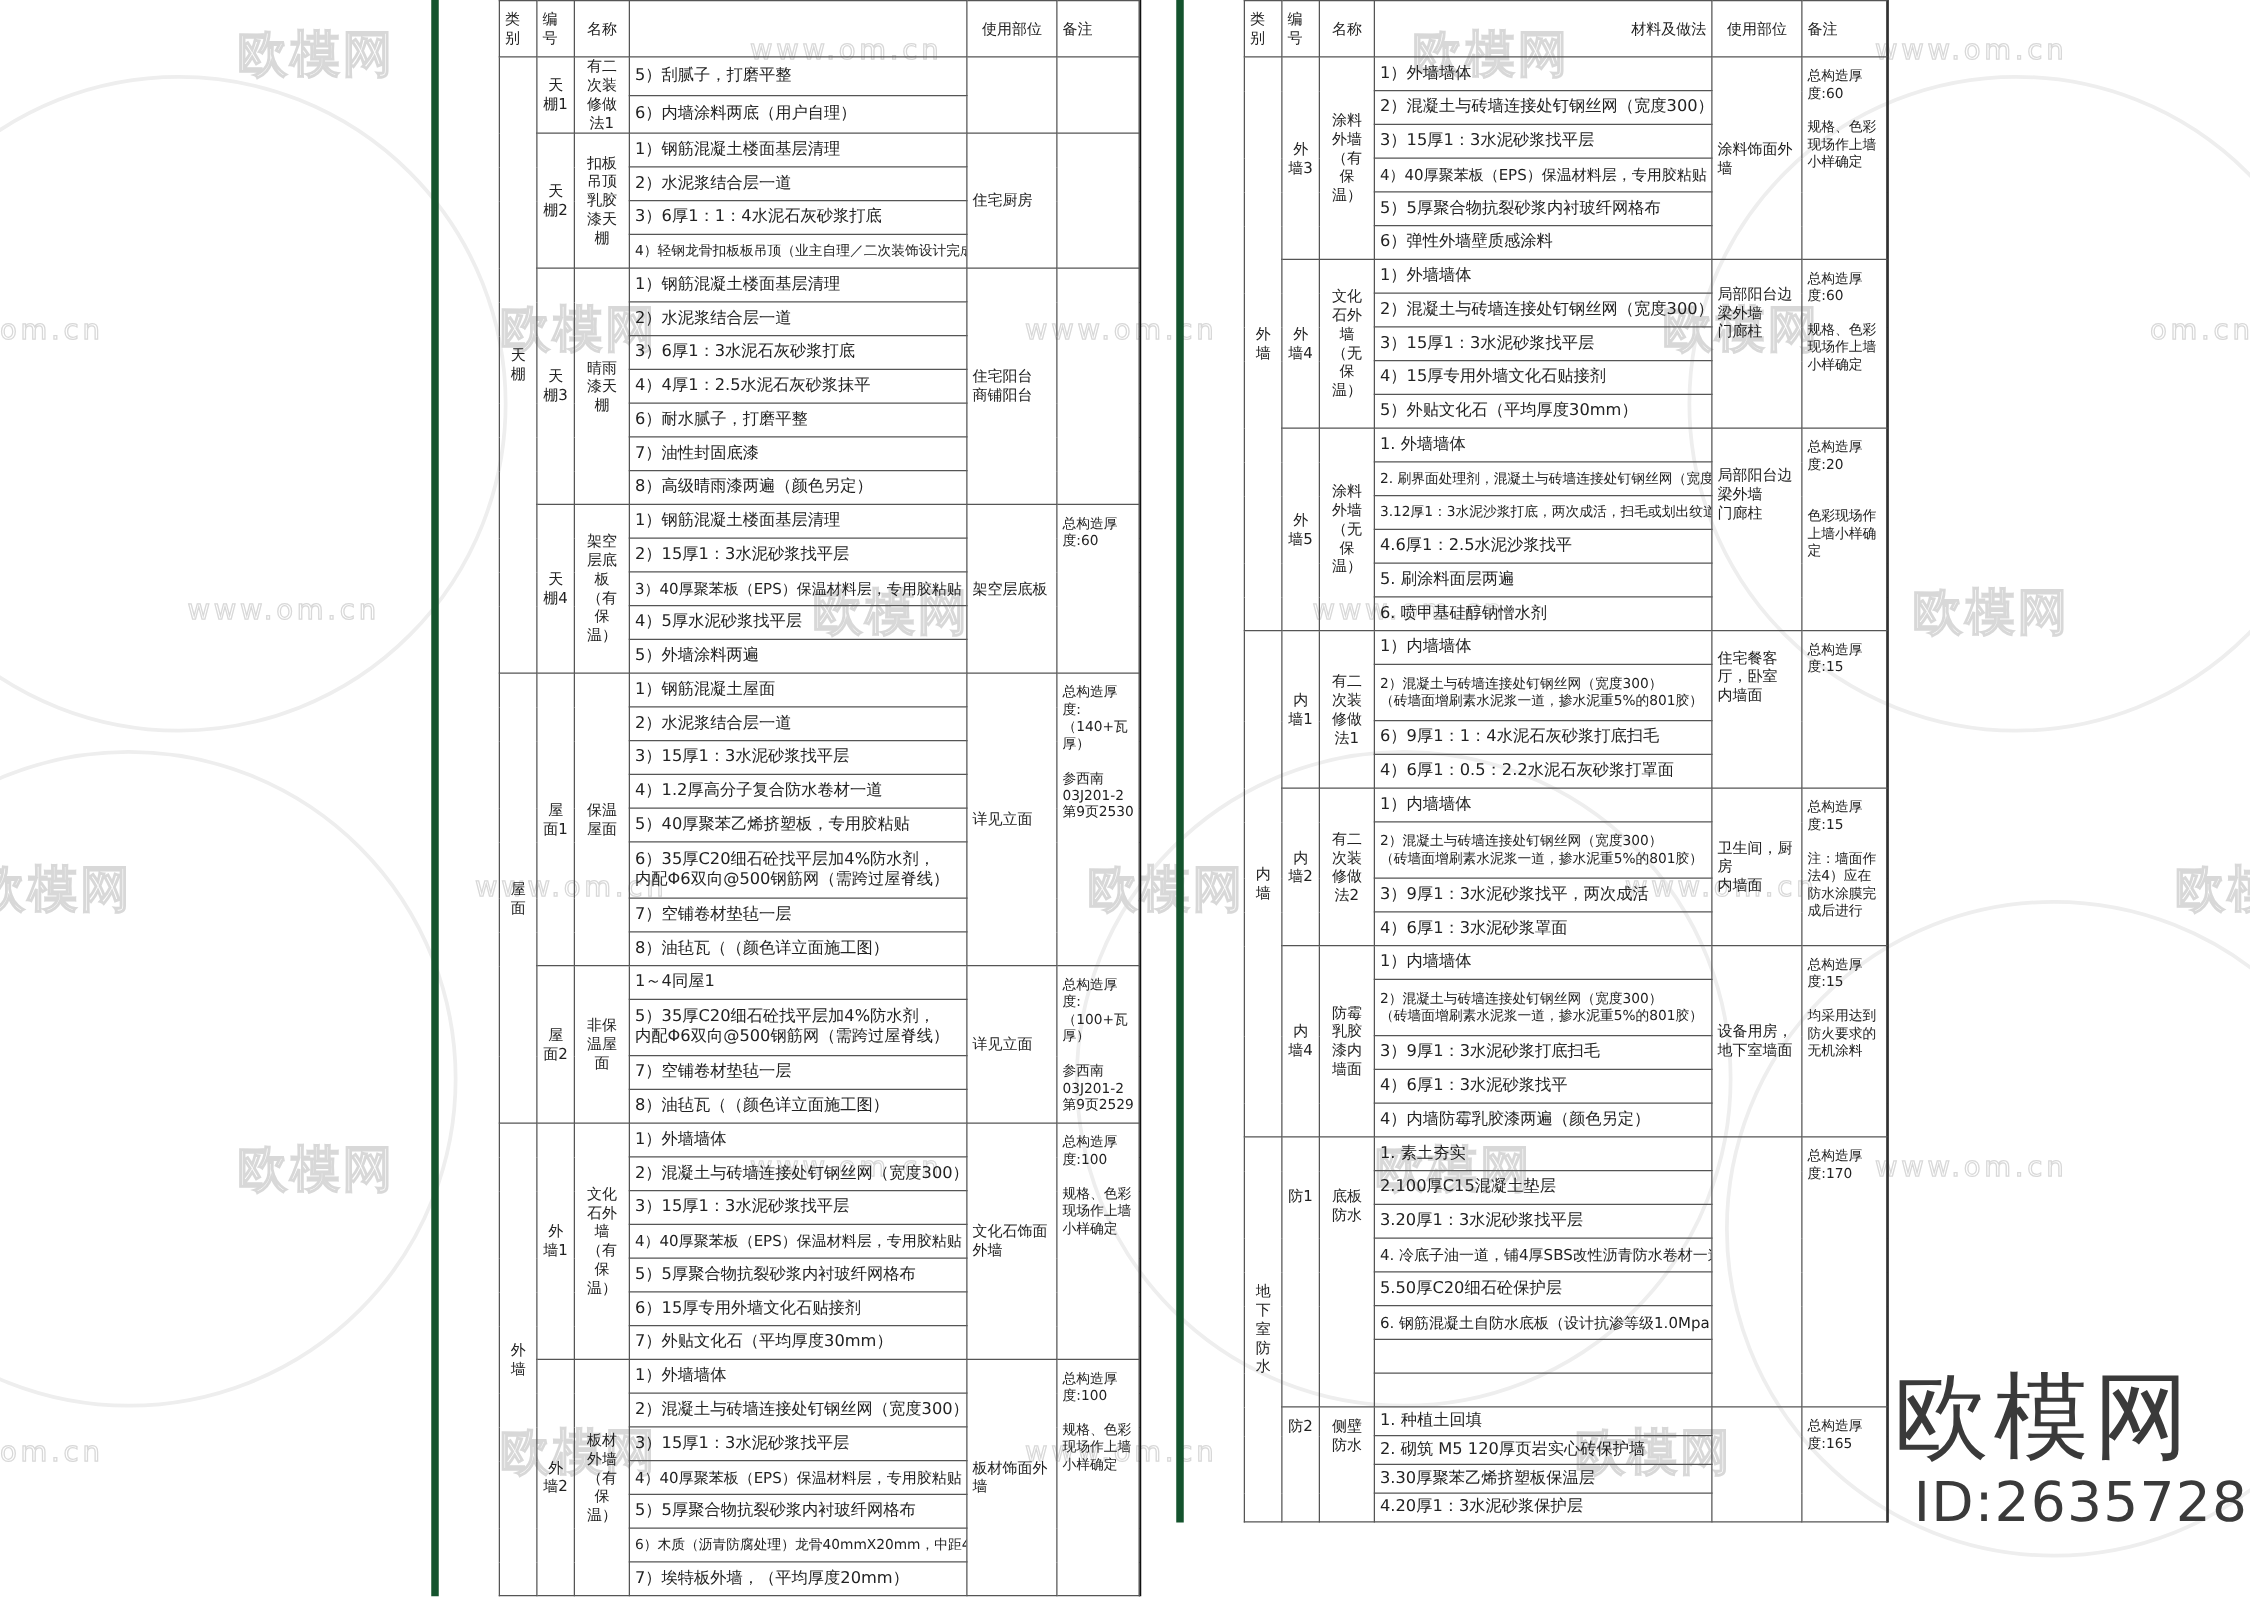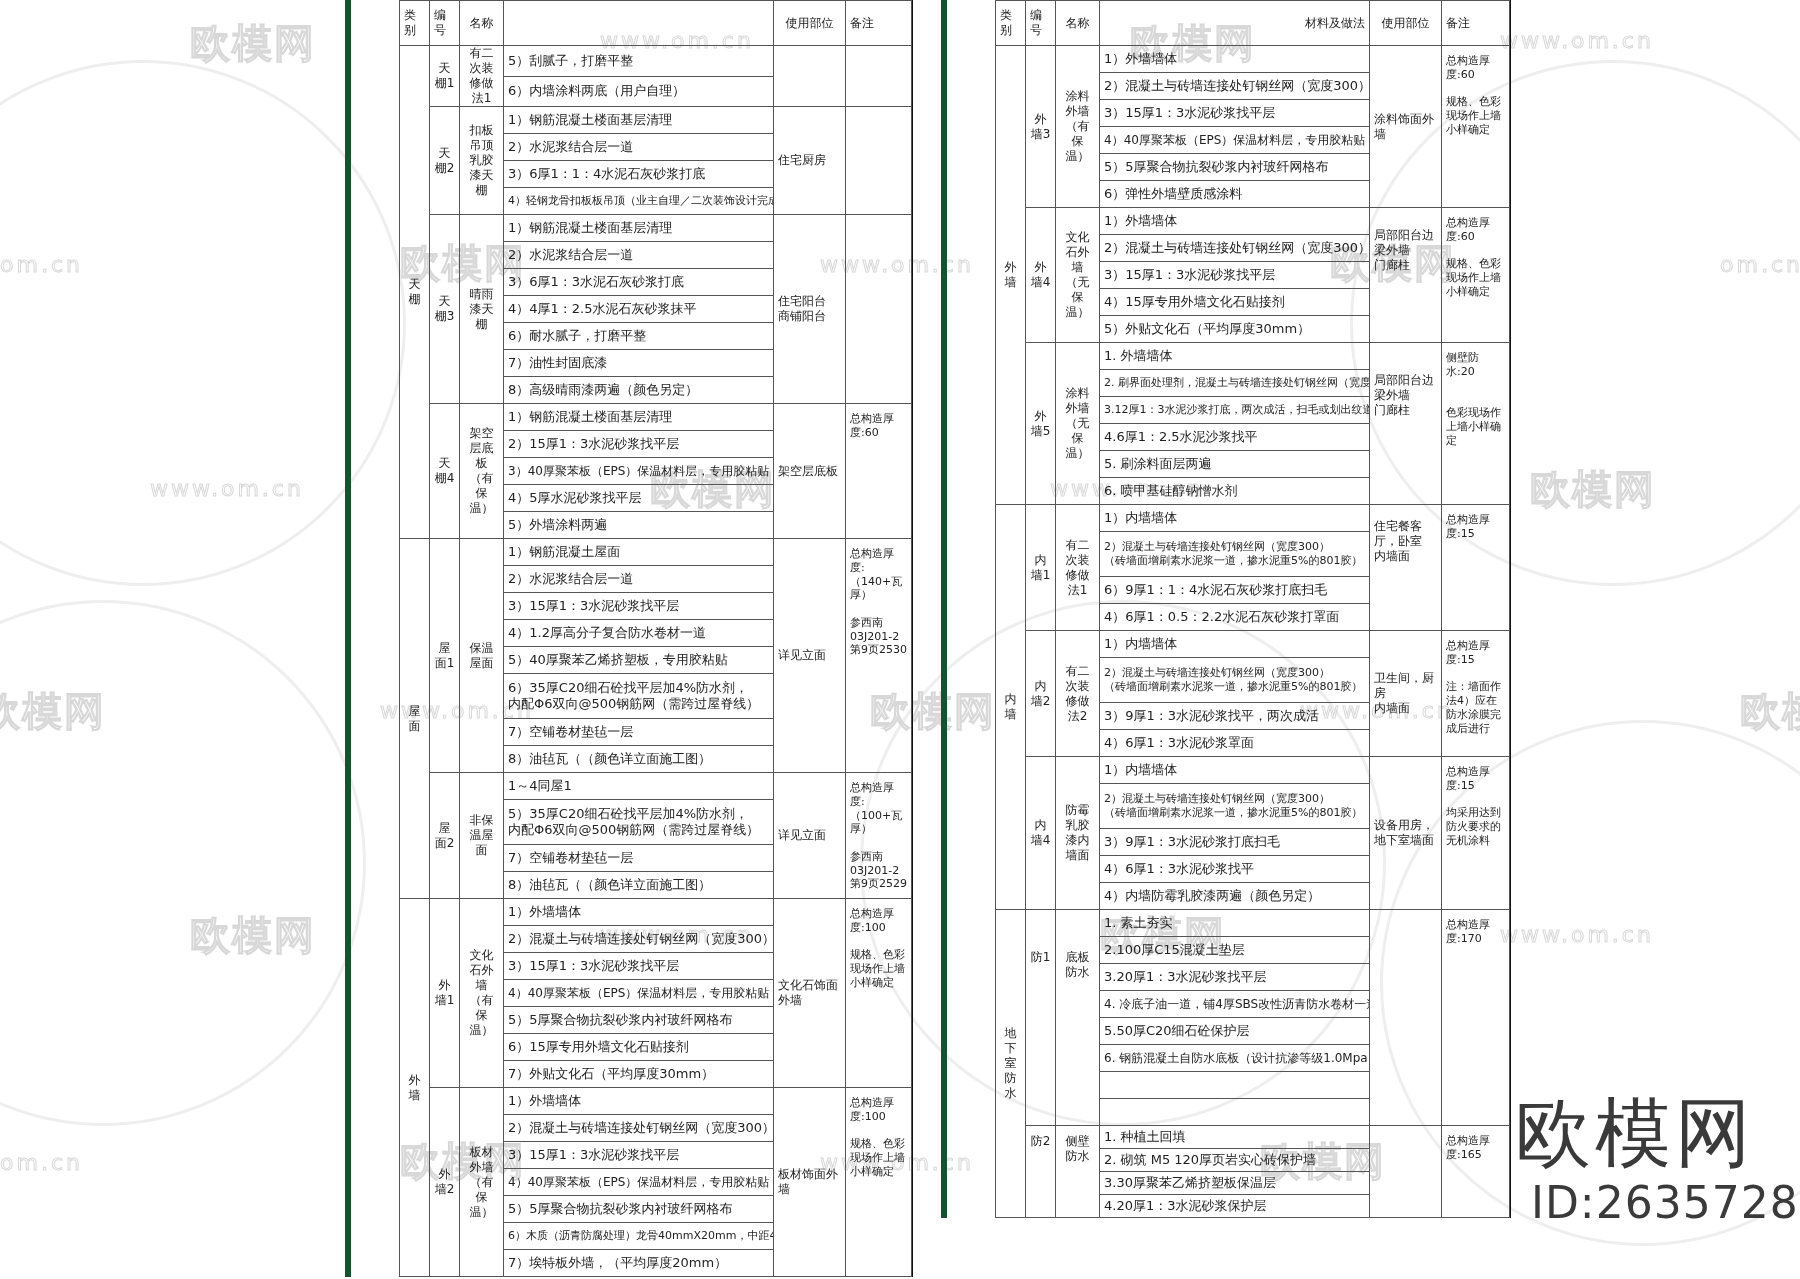--- a/index.html
+++ b/index.html
@@ -344,21 +344,21 @@
       <tr>
           <td class="step">5）外贴文化石（平均厚度30mm）</td>
         </tr>
 
       <tr>
         <td class="code" rowspan="6">外墙5</td>
         <td class="name" rowspan="6">涂料外墙（无保温）</td>
         <td class="step">1. 外墙墙体</td>
         <td class="use" rowspan="6" style="white-space:pre-line;vertical-align:top;padding-top:30px">局部阳台边梁外墙
 门廊柱</td>
-        <td class="note" rowspan="6">侧壁防水:20
+        <td class="note" rowspan="6">总构造厚度:20
 
 
 色彩现场作上墙小样确定</td>
       </tr>
       <tr>
           <td class="step" style="font-size:11px">2. 刷界面处理剂，混凝土与砖墙连接处钉钢丝网（宽度300）</td>
         </tr>
       <tr>
           <td class="step" style="font-size:11px">3.12厚1：3水泥沙浆打底，两次成活，扫毛或划出纹道</td>
         </tr>

